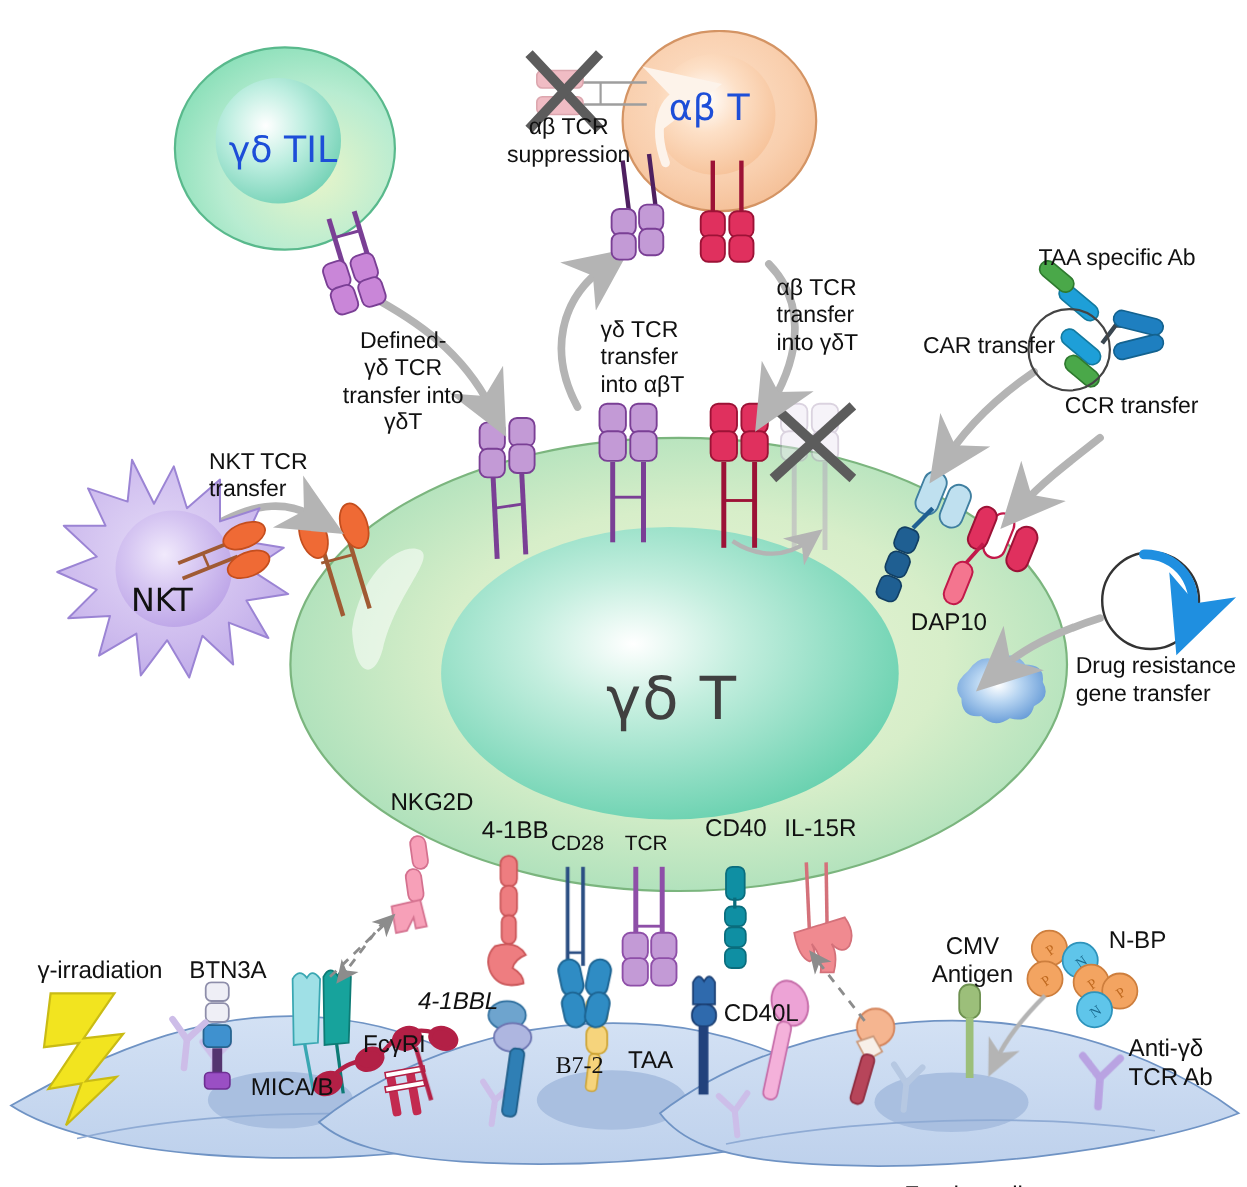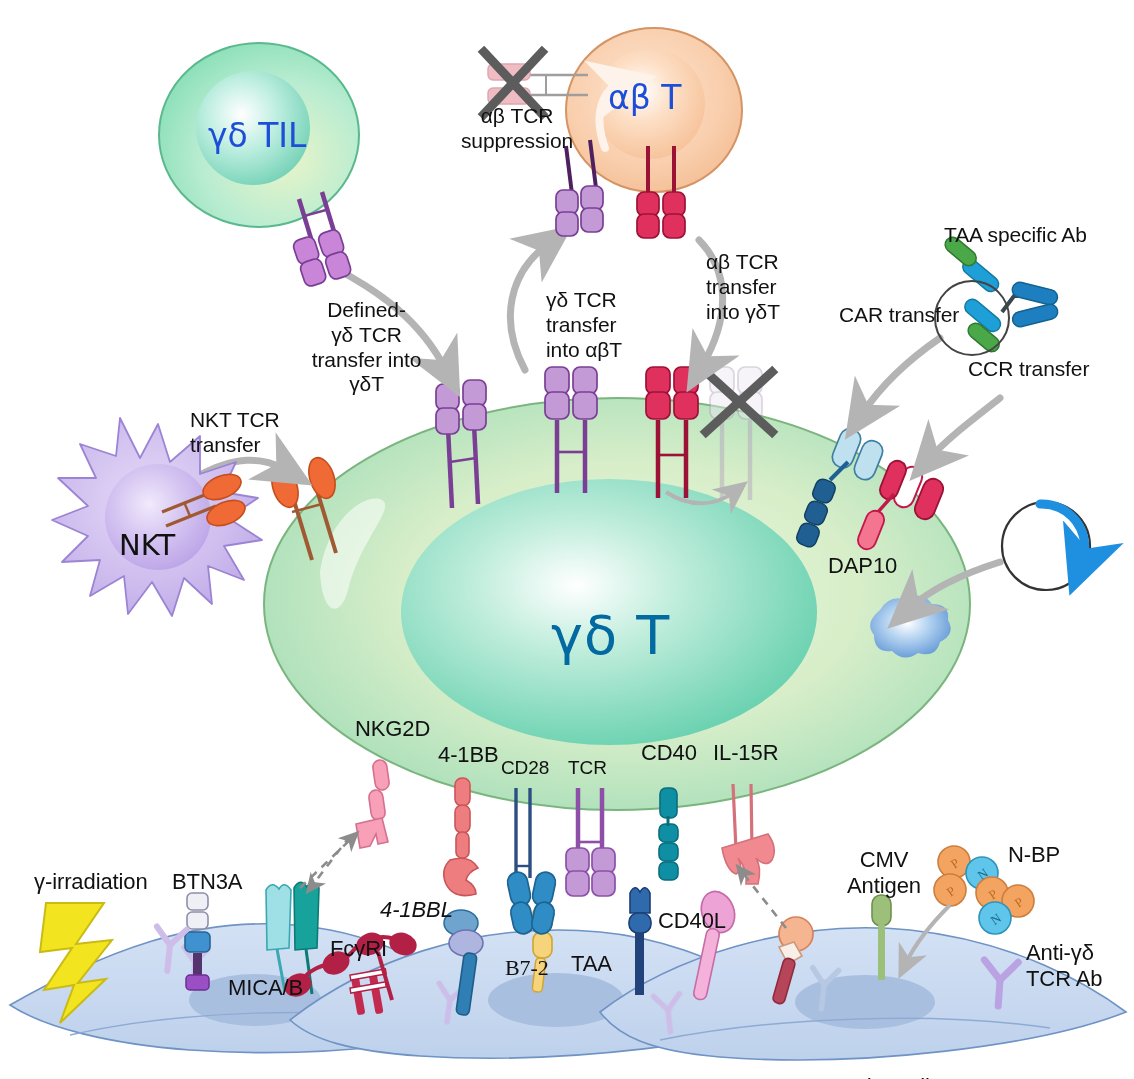--- a/index.html
+++ b/index.html
@@ -17,21 +17,21 @@
     line-height:1.18;
     white-space:pre;
     letter-spacing:-0.1px;
   }
   .s22{font-size:22px;}
   .s21{font-size:21px;}
   .s20{font-size:22px;}
   .s19{font-size:19px;}
   .c{text-align:center;}
   .big-cell-label{
-    position:absolute;font-size:54px;letter-spacing:1px;color:#0369a1;
+    position:absolute;font-size:54px;letter-spacing:1px;color:#404040;
     font-family:"DejaVu Sans","Liberation Sans",sans-serif;
   }
   .cell-label-md{
     position:absolute;font-size:33px;color:#1d4ed8;
     font-family:"DejaVu Sans","Liberation Sans",sans-serif;
   }
   .cell-label-nkt{
     position:absolute;font-size:29px;color:#111;
     font-family:"DejaVu Sans","Liberation Sans",sans-serif;
   }
@@ -493,20 +493,22 @@
 transfer
 into αβT</div>
 <div class="lbl s21" style="left:706px;top:250px;">αβ TCR
 transfer
 into γδT</div>
 <div class="lbl s21" style="left:190px;top:408px;">NKT TCR
 transfer</div>
 <div class="lbl s21" style="left:944px;top:223px;">TAA specific Ab</div>
 <div class="lbl s21" style="left:839px;top:303px;">CAR transfer</div>
 <div class="lbl s21" style="left:968px;top:357px;">CCR transfer</div>
+<div class="lbl s21" style="left:978px;top:594px;">Drug resistance
+gene transfer</div>
 
 <div class="lbl s20" style="left:355px;top:716px;"><span>NKG2D</span></div>
 <div class="lbl s20" style="left:828px;top:553px;">DAP10</div>
 <div class="lbl s20" style="left:438px;top:742px;">4-1BB</div>
 <div class="lbl s19" style="left:501px;top:757px;">CD28</div>
 <div class="lbl s19" style="left:568px;top:757px;text-align:right;">TCR</div>
 <div class="lbl s20" style="left:641px;top:740px;">CD40</div>
 <div class="lbl s20" style="left:713px;top:740px;">IL-15R</div>
 
 <div class="lbl s20" style="left:34px;top:869px;">γ-irradiation</div>

